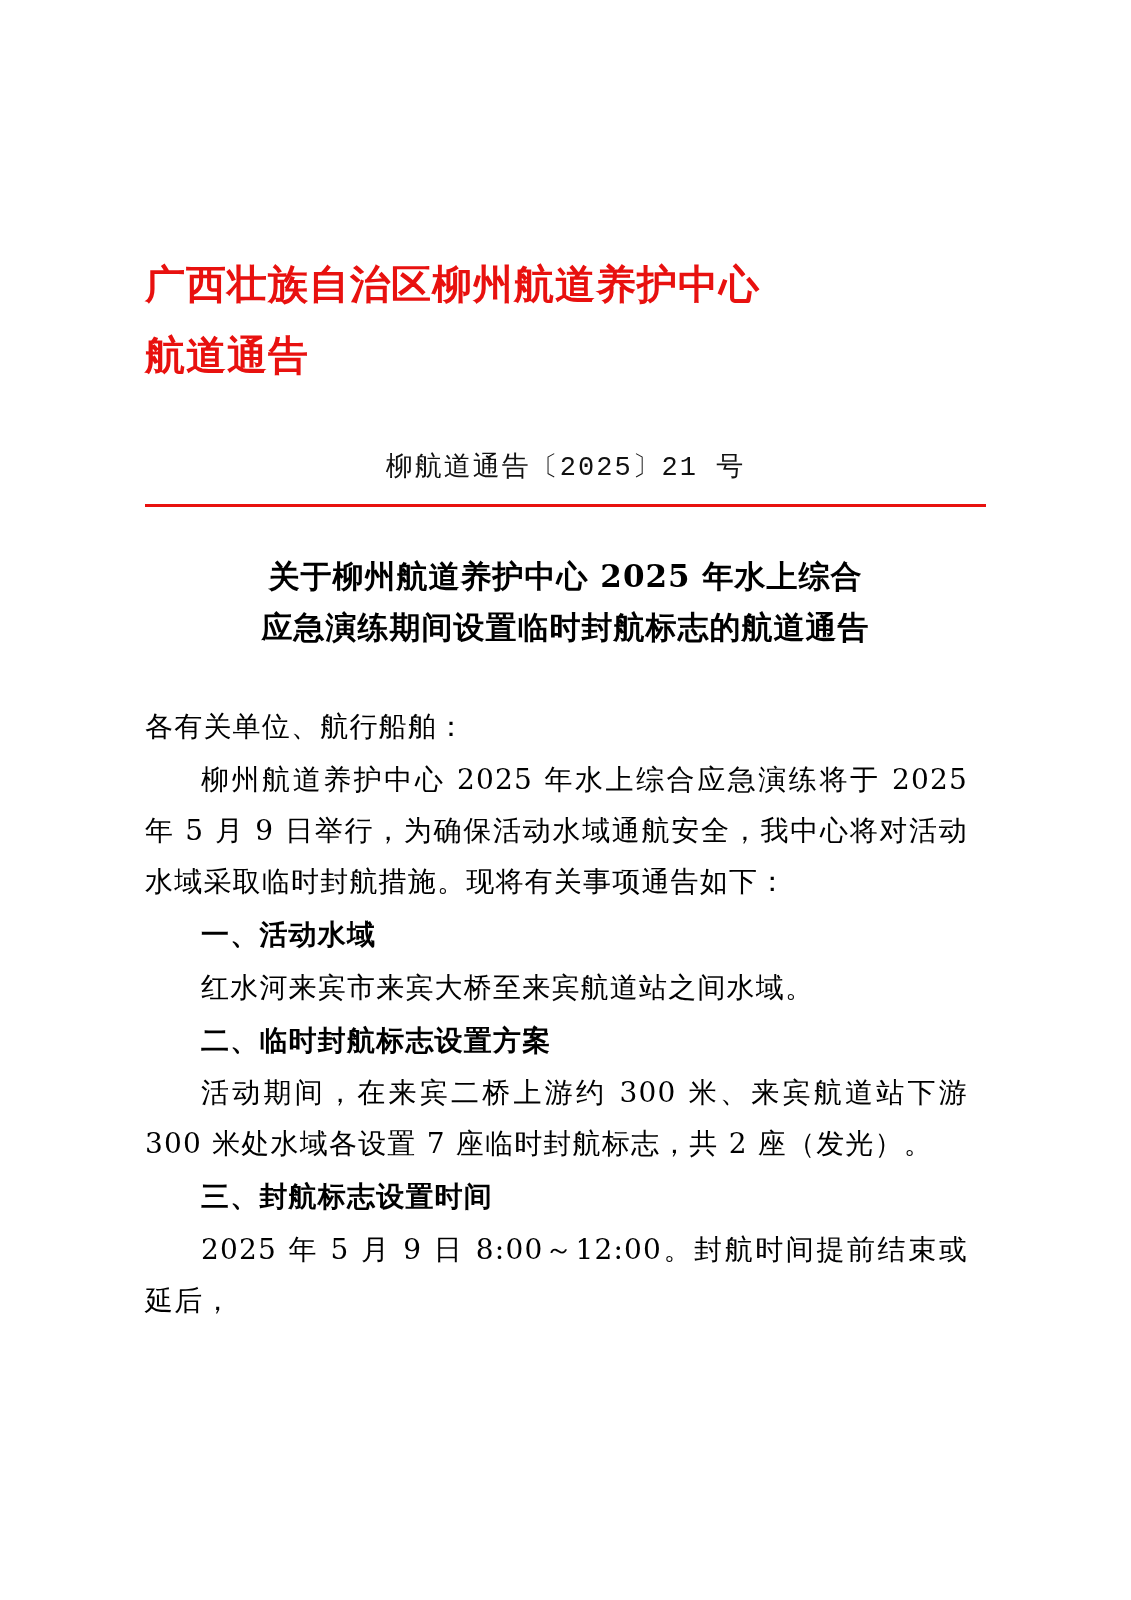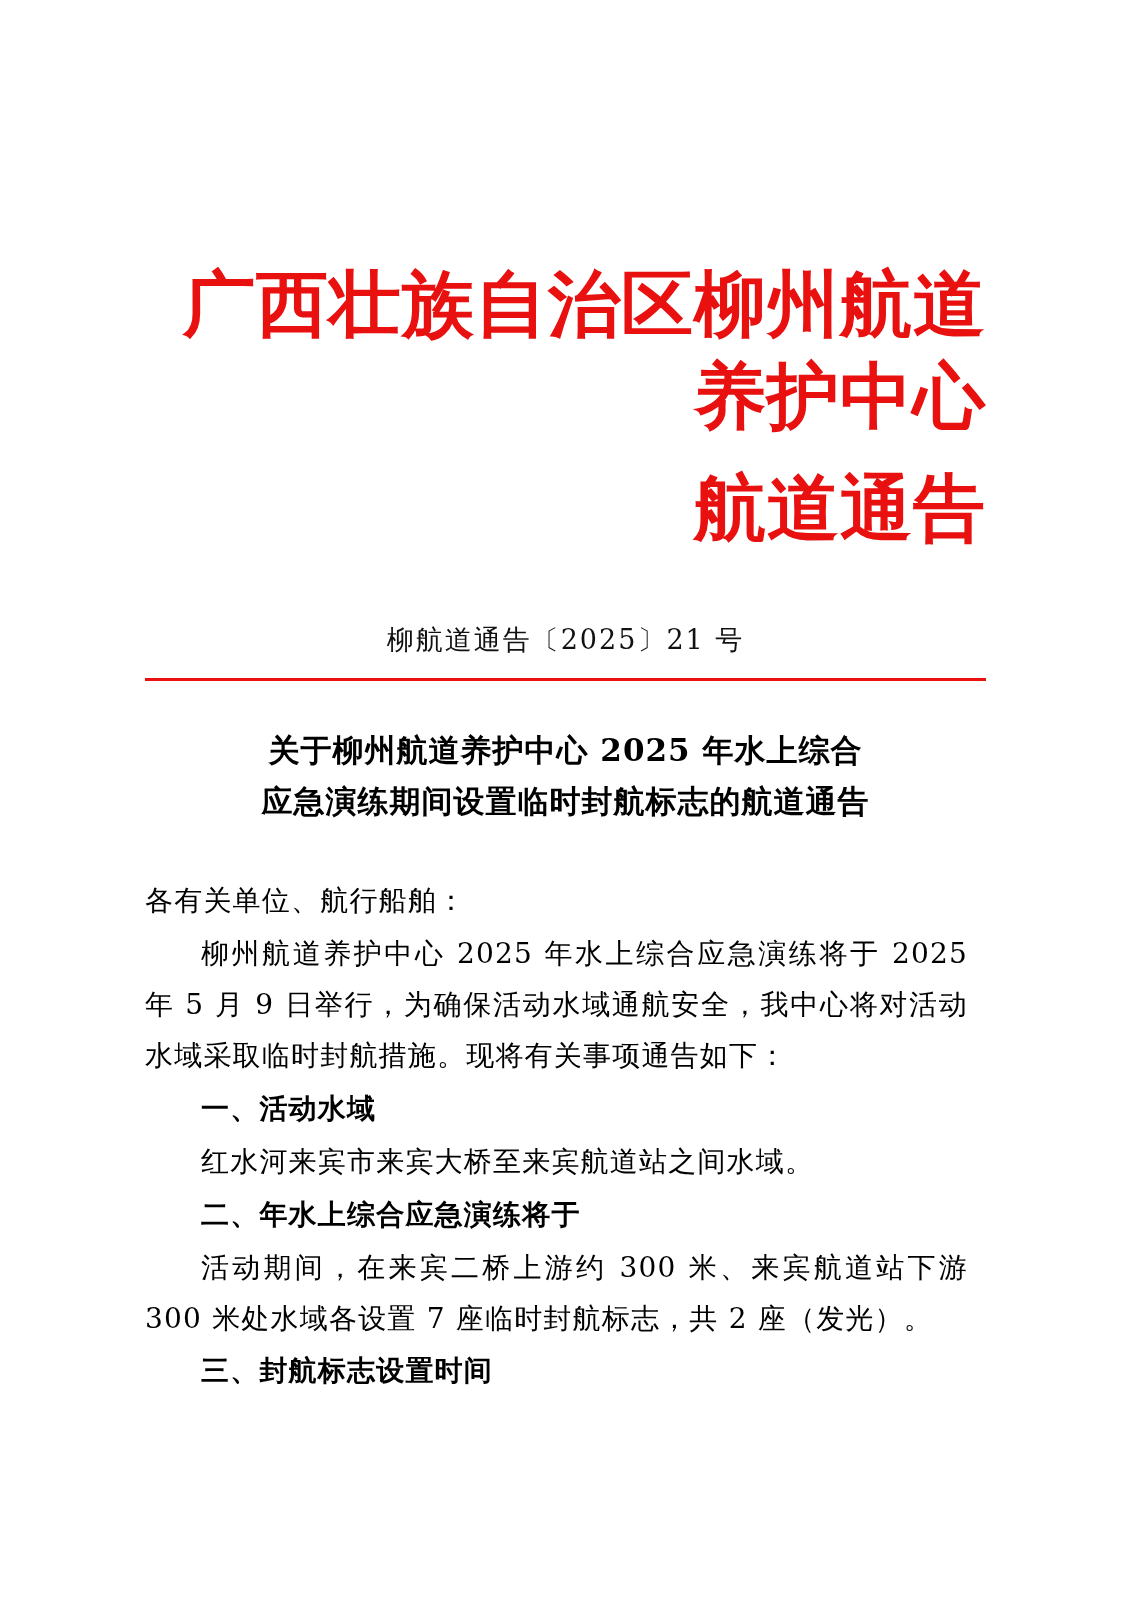--- a/index.html
+++ b/index.html
@@ -16,39 +16,40 @@
     overflow: hidden;
   }
   .page {
     position: relative;
     width: 1131px;
     height: 1600px;
     box-sizing: border-box;
     padding: 0 145px;
   }
   .doc-title {
-    text-align: right;
+    text-align: left;
     color: #e8110f;
     font-weight: bold;
-    font-size: 72px;
+    font-size: 40px;
     line-height: 1.28;
     letter-spacing: 1px;
     margin-top: 258px;
     font-family: "DejaVu Serif", "Liberation Serif", serif;
   }
   .doc-title .line2 {
     display: block;
     margin-top: 20px;
   }
   .doc-number {
     text-align: center;
     font-size: 27px;
     letter-spacing: 2px;
     margin-top: 68px;
     color: #111111;
+    font-family: Liberation Mono, monospace;
   }
   .red-rule {
     height: 3px;
     background: #e8110f;
     margin-top: 20px;
     margin-left: 0;
     margin-right: 0;
   }
   .subject {
     text-align: center;
@@ -97,18 +98,19 @@
   <div class="subject">
     <span class="l">关于柳州航道养护中心 2025 年水上综合</span>
     <span class="l">应急演练期间设置临时封航标志的航道通告</span>
   </div>
 
   <div class="body-text">
     <p>各有关单位、航行船舶：</p>
     <p class="indent">柳州航道养护中心 2025 年水上综合应急演练将于 2025 年 5 月 9 日举行，为确保活动水域通航安全，我中心将对活动水域采取临时封航措施。现将有关事项通告如下：</p>
     <p class="heading-item">一、活动水域</p>
     <p class="indent">红水河来宾市来宾大桥至来宾航道站之间水域。</p>
-    <p class="heading-item">二、年水上综合应急演练将于</p>
+    <p class="heading-item">二、临时封航标志设置方案</p>
     <p class="indent">活动期间，在来宾二桥上游约 300 米、来宾航道站下游 300 米处水域各设置 7 座临时封航标志，共 2 座（发光）。</p>
     <p class="heading-item">三、封航标志设置时间</p>
+    <p class="indent">2025 年 5 月 9 日 8:00～12:00。封航时间提前结束或延后，</p>
   </div>
 
 </div>
 
 </body></html>

